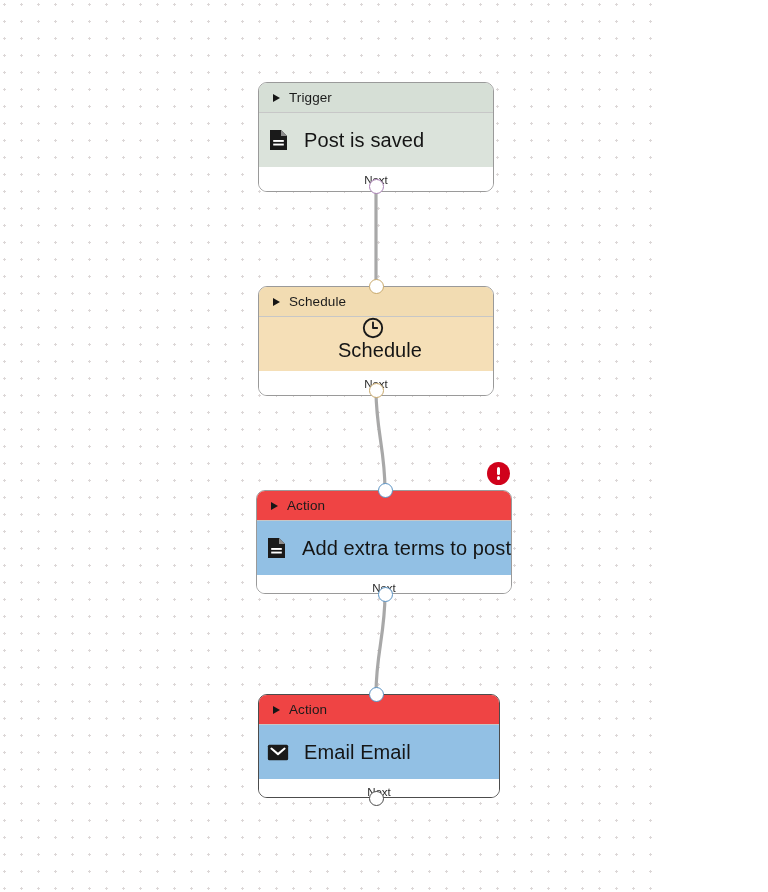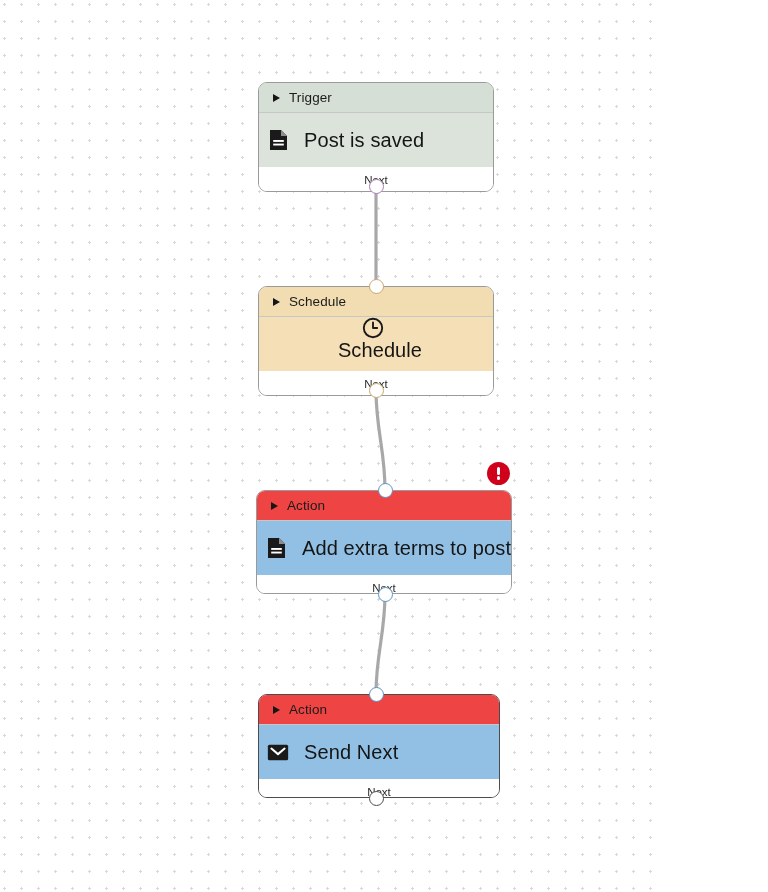--- a/index.html
+++ b/index.html
@@ -260,21 +260,21 @@
       <span class="node-header-label">Action</span>
     </div>
     <div class="node-divider"></div>
     <div class="node-body">
       <span class="node-icon">
         <svg width="23" height="19" viewBox="0 0 23 19">
           <rect x="0.9" y="1.4" width="21.2" height="16.2" rx="1.6" fill="#1a1a1a"></rect>
           <path d="M4.6 5.4 L11.5 11.2 L18.4 5.4" fill="none" stroke="#ffffff" stroke-width="2.1" stroke-linecap="round" stroke-linejoin="round"></path>
         </svg>
       </span>
-      <span class="node-title">Send Next</span>
+      <span class="node-title">Email Email</span>
     </div>
     <div class="node-footer">
       <span>Next</span>
     </div>
   </div>
   <div class="port port-blue" style="left:368.5px; top:686.5px;"></div>
   <div class="port port-dark" style="left:368.5px; top:790.5px;"></div>
 
 </div>
 

